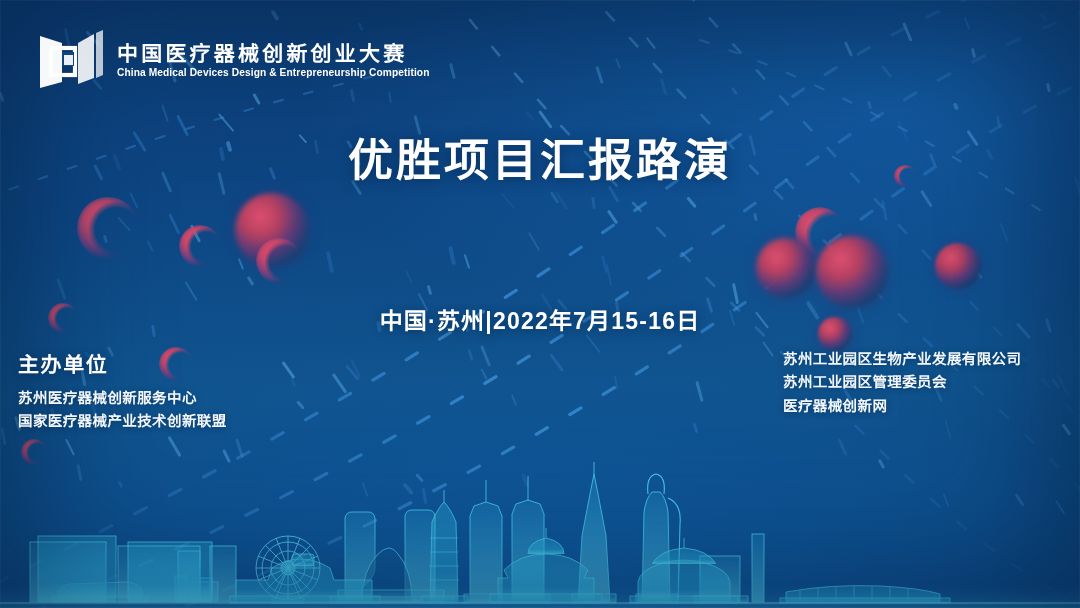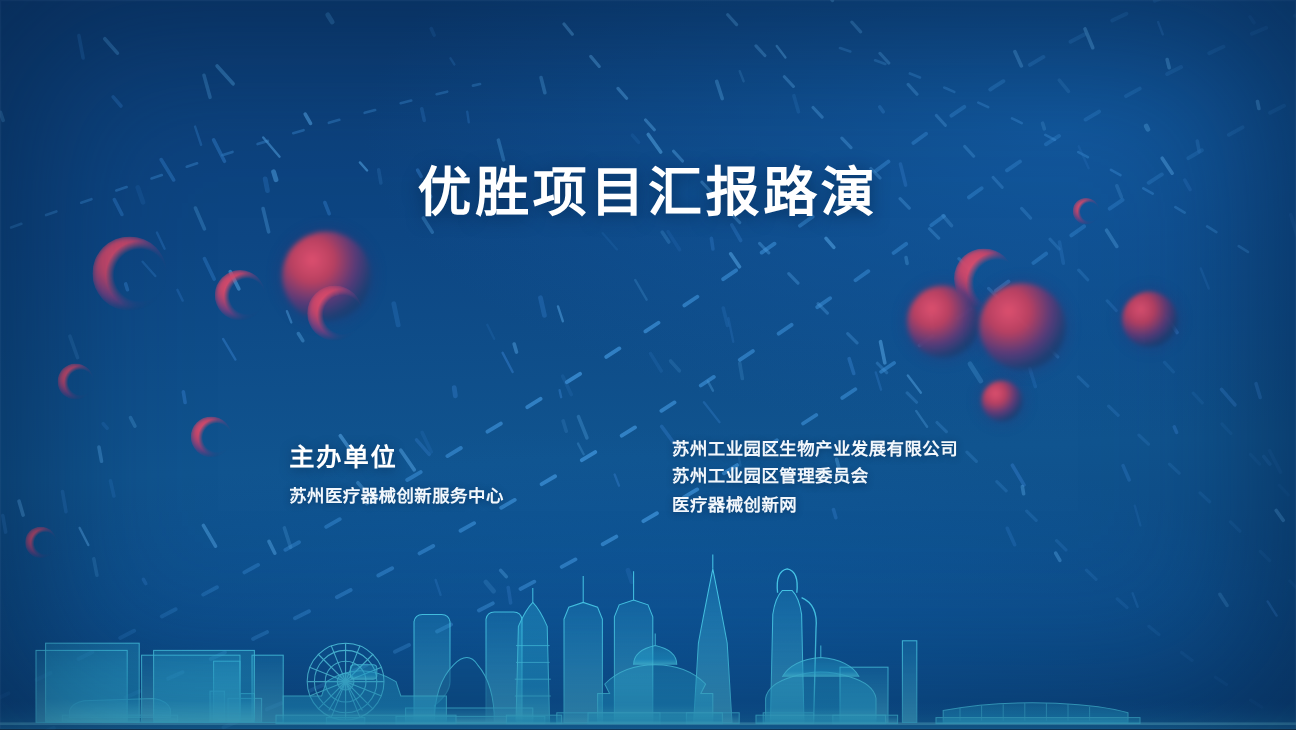--- a/index.html
+++ b/index.html
@@ -58,22 +58,22 @@
 
   
   #date-line{
     position:absolute;left:0;right:0;top:302px;text-align:center;
     color:#ffffff;font-size:23px;font-weight:700;letter-spacing:1.2px;white-space:nowrap;
     text-shadow:0 2px 10px rgba(4,28,58,.5);
   }
 
   
   #orgs{
-    position:absolute;left:0;right:0;top:364px;
-    display:flex;justify-content:center;gap:4px;
+    position:absolute;left:0;right:0;top:348px;
+    display:flex;justify-content:space-between;gap:4px;
   }
   .org-col{width:315px;}
   .org-col.left{padding-left:18px;}
   .org-col.right{padding-left:18px;}
   .org-title{
     color:#ffffff;font-size:21px;font-weight:700;letter-spacing:1.6px;
     margin-bottom:9px;white-space:nowrap;
     text-shadow:0 2px 9px rgba(4,28,58,.5);
   }
   .org-item{
@@ -408,30 +408,54 @@
           <line x1="890" y1="129" x2="890" y2="143"></line>
           <line x1="908" y1="131" x2="908" y2="143"></line>
         </g>
         <rect x="780" y="140" width="170" height="5"></rect>
       </g>
     </svg>
   </div>
 
   <div class="layer vignette"></div>
 
+  <div id="logo-block">
+    <svg id="logo-mark" viewBox="0 0 66 62">
+      <g fill="#ffffff">
+
+        <path d="M2 8 L24 15 L24 54 L2 60 Z" opacity="0.97"></path>
+
+        <path d="M40 15 L56 6 L56 50 L40 56 Z" opacity="0.88"></path>
+        <path d="M58 5 L65 2 L65 47 L58 50 Z" opacity="0.72"></path>
+      </g>
+      <g fill="none" stroke="#ffffff" stroke-width="4.2">
+
+        <rect x="13" y="20" width="24" height="27"></rect>
+      </g>
+      <rect x="24" y="24" width="12" height="14" fill="#0d4683"></rect>
+      <rect x="26" y="27" width="9" height="10" fill="#ffffff" opacity="0.92"></rect>
+      <path d="M24 15 L40 15 L40 56 L24 54 Z" fill="#0d4683" opacity="0.0"></path>
+    </svg>
+    <div id="logo-text">
+      <div id="logo-cn">中国医疗器械创新创业大赛</div>
+      <div id="logo-en">China Medical Devices Design &amp; Entrepreneurship Competition</div>
+    </div>
+  </div>
 
   <div id="headline">
     <div class="h-line" id="h-line-2">优胜项目汇报路演</div>
   </div>
 
+  <div id="date-line">中国·苏州|2022年7月15-16日</div>
 
   <div id="orgs">
     <div class="org-col left">
       <div class="org-title">主办单位</div>
       <div class="org-item">苏州医疗器械创新服务中心</div>
+      <div class="org-item">国家医疗器械产业技术创新联盟</div>
     </div>
     <div class="org-col right">
       <div class="org-item">苏州工业园区生物产业发展有限公司</div>
       <div class="org-item">苏州工业园区管理委员会</div>
       <div class="org-item">医疗器械创新网</div>
     </div>
   </div>
 
 </div>
 

